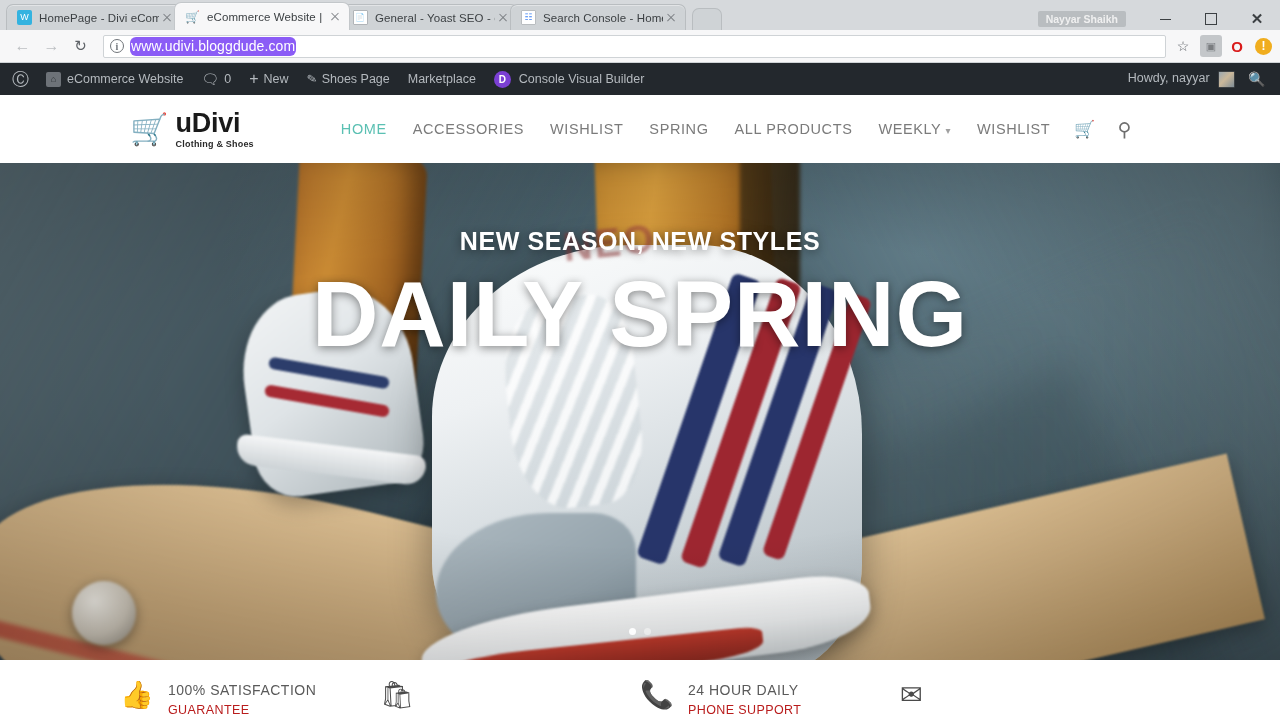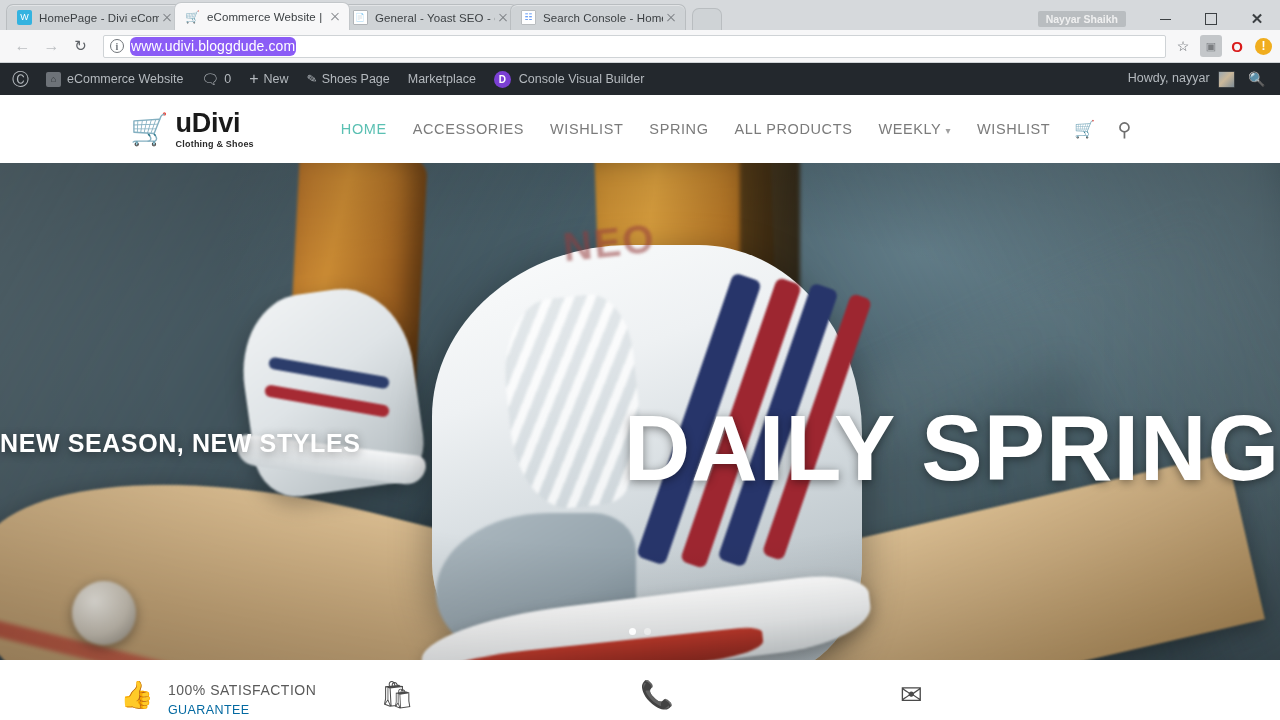--- a/index.html
+++ b/index.html
@@ -300,22 +300,22 @@
     color:rgba(150,60,60,.55); font-size:40px; font-weight:bold;
     font-family:"Liberation Sans", sans-serif; letter-spacing:2px;
     filter:blur(1.4px); transform:rotate(-6deg);
   }
   .hero-vignette {
     position:absolute; inset:0;
     background:radial-gradient(ellipse 90% 80% at 50% 45%, rgba(0,0,0,0) 40%, rgba(0,0,0,.28) 100%);
   }
 
   .hero-content {
-    position:absolute; inset:0; display:flex; flex-direction:row;
-    align-items:center; justify-content:space-between; padding-top:64px;
+    position:absolute; inset:0; display:flex; flex-direction:column;
+    align-items:center; justify-content:flex-start; padding-top:64px;
     text-shadow:0 2px 10px rgba(0,0,0,.45);
   }
   .hero-sub {
     color:#fff; font-size:25px; font-weight:bold; letter-spacing:.6px;
   }
   .hero-title {
     color:#fff; font-size:92px; font-weight:bold; letter-spacing:1px;
     line-height:1.05; margin-top:10px;
   }
   .shop-now {
@@ -328,21 +328,21 @@
   .dot { width:7px; height:7px; border-radius:50%; background:rgba(255,255,255,.45); }
   .dot.on { background:rgba(255,255,255,.95); }
 
   
   .features {
     height:90px; background:#fff; display:flex; padding:22px 120px 0 120px;
   }
   .feat { flex:1; display:flex; align-items:flex-start; }
   .feat-ic { font-size:27px; color:#4a4a4a; margin-right:14px; line-height:1; width:34px; }
   .feat-t1 { font-size:14px; color:#5a5a5a; letter-spacing:.5px; white-space:nowrap; }
-  .feat-t2 { font-size:12.5px; color:#0369a1; letter-spacing:.4px; margin-top:5px; white-space:nowrap; }
+  .feat-t2 { font-size:12.5px; color:#b91c1c; letter-spacing:.4px; margin-top:5px; white-space:nowrap; }
 </style>
 </head>
 <body>
 
 <div class="browser">
 
   <div class="tabstrip">
 
     <div class="tab">
       <span class="tab-fav fav-wp">W</span>
@@ -508,19 +508,23 @@
       <span>
         <div class="feat-t1">100% SATISFACTION</div>
         <div class="feat-t2">GUARANTEE</div>
       </span>
     </div>
     <div class="feat">
       <span class="feat-ic">🛍</span>
     </div>
     <div class="feat">
       <span class="feat-ic">📞</span>
+      <span>
+        <div class="feat-t1">24 HOUR DAILY</div>
+        <div class="feat-t2">PHONE SUPPORT</div>
+      </span>
     </div>
     <div class="feat">
       <span class="feat-ic">✉</span>
     </div>
   </div>
 
 </div>
 
 </body></html>

